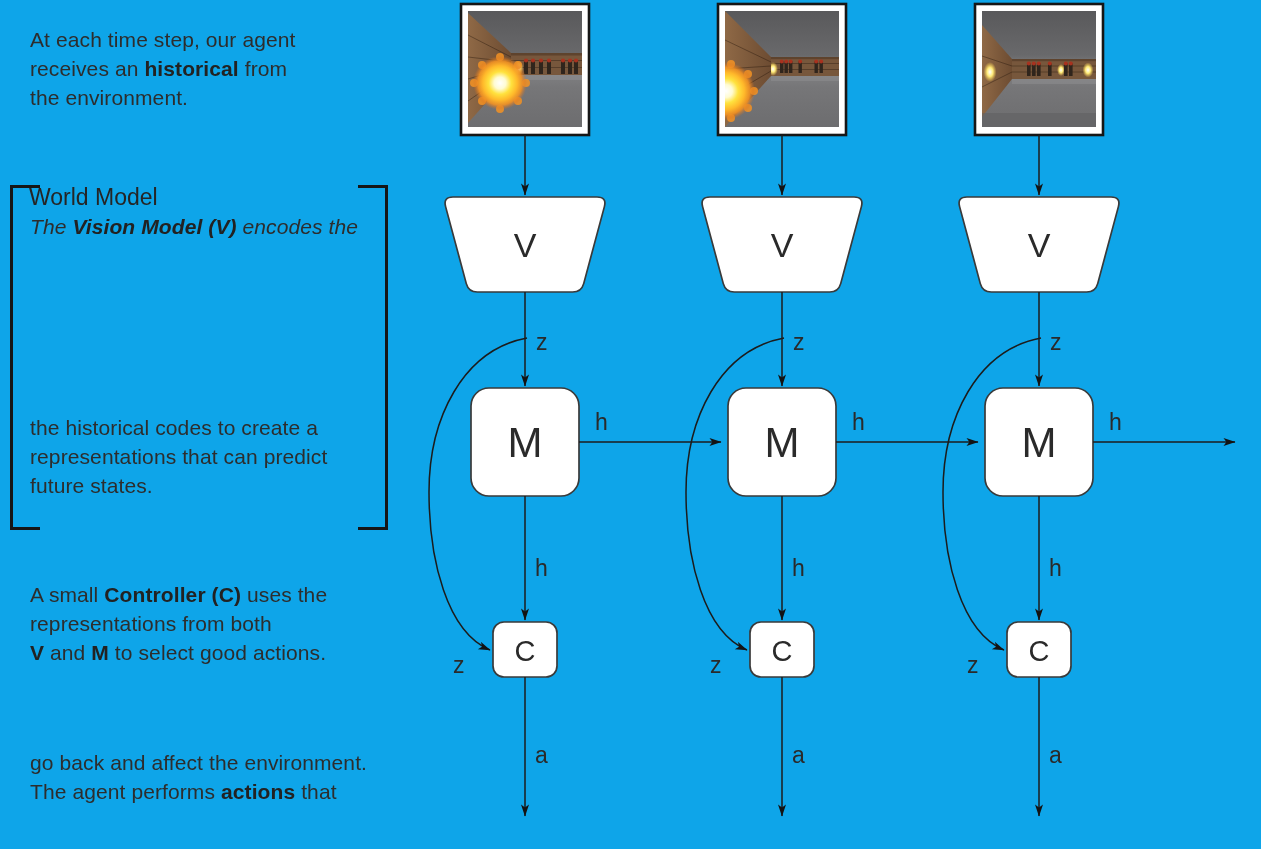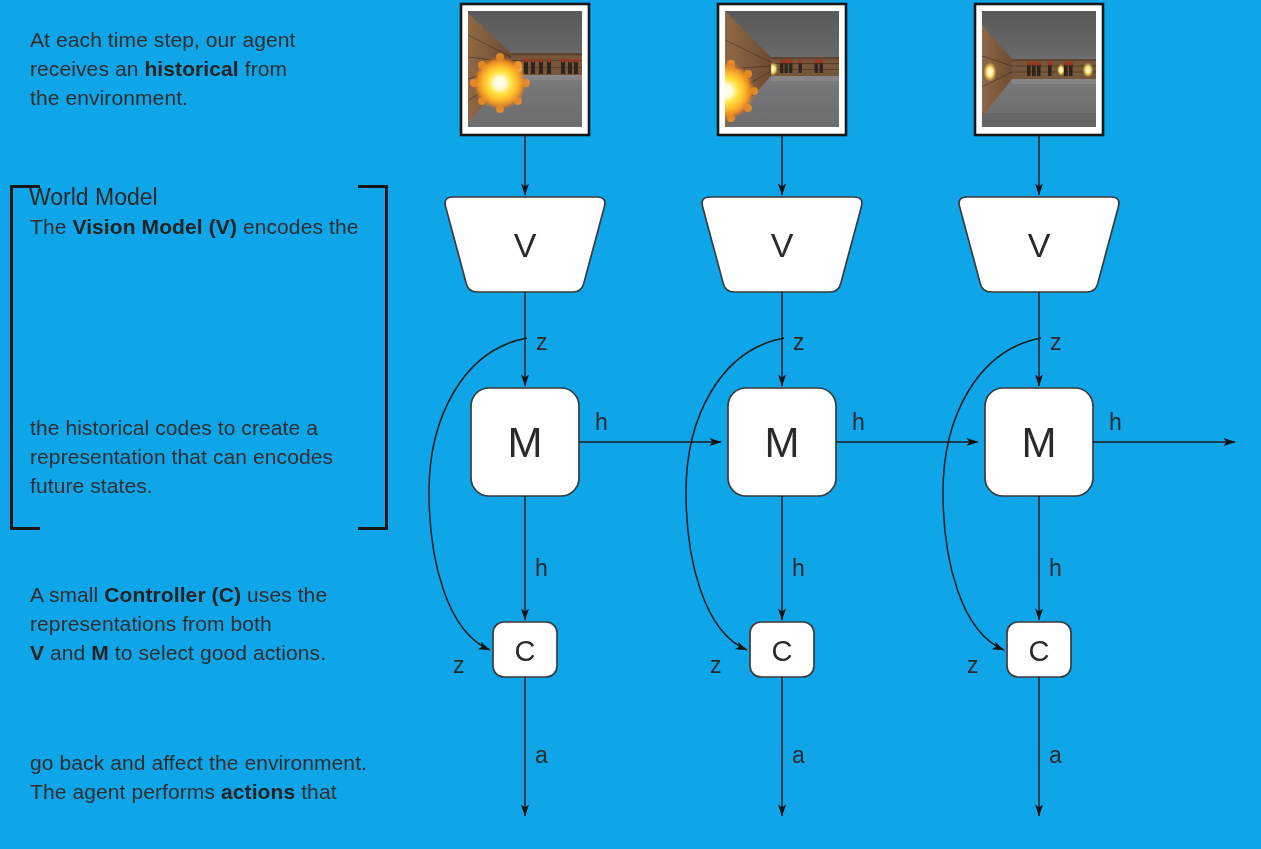--- a/index.html
+++ b/index.html
@@ -33,27 +33,27 @@
     <span class="line"><span>At each time step, our agent</span></span>
     <span class="line"><span>receives an </span><b>historical</b><span> from</span></span>
     <span class="line"><span>the environment.</span></span>
   </div>
 
   <div class="heading">World Model</div>
 
   <div class="bracket bracket-left"></div>
   <div class="bracket bracket-right"></div>
 
-  <div class="para" style="left:30px;top:212px;">
+  <div class="para" style="left:30px;top:212px;font-style:italic;">
     <span class="line"><span>The </span><b>Vision Model (V)</b><span> encodes the</span></span>
   </div>
 
   <div class="para" style="left:30px;top:413px;">
     <span class="line"><span>the historical codes to create a</span></span>
-    <span class="line"><span>representation that can encodes</span></span>
+    <span class="line"><span>representations that can predict</span></span>
     <span class="line"><span>future states.</span></span>
   </div>
 
   <div class="para" style="left:30px;top:580px;">
     <span class="line"><span>A small </span><b>Controller (C)</b><span> uses the</span></span>
     <span class="line"><span>representations from both</span></span>
     <span class="line"><b>V</b><span> and </span><b>M</b><span> to select good actions.</span></span>
   </div>
 
   <div class="para" style="left:30px;top:748px;">

